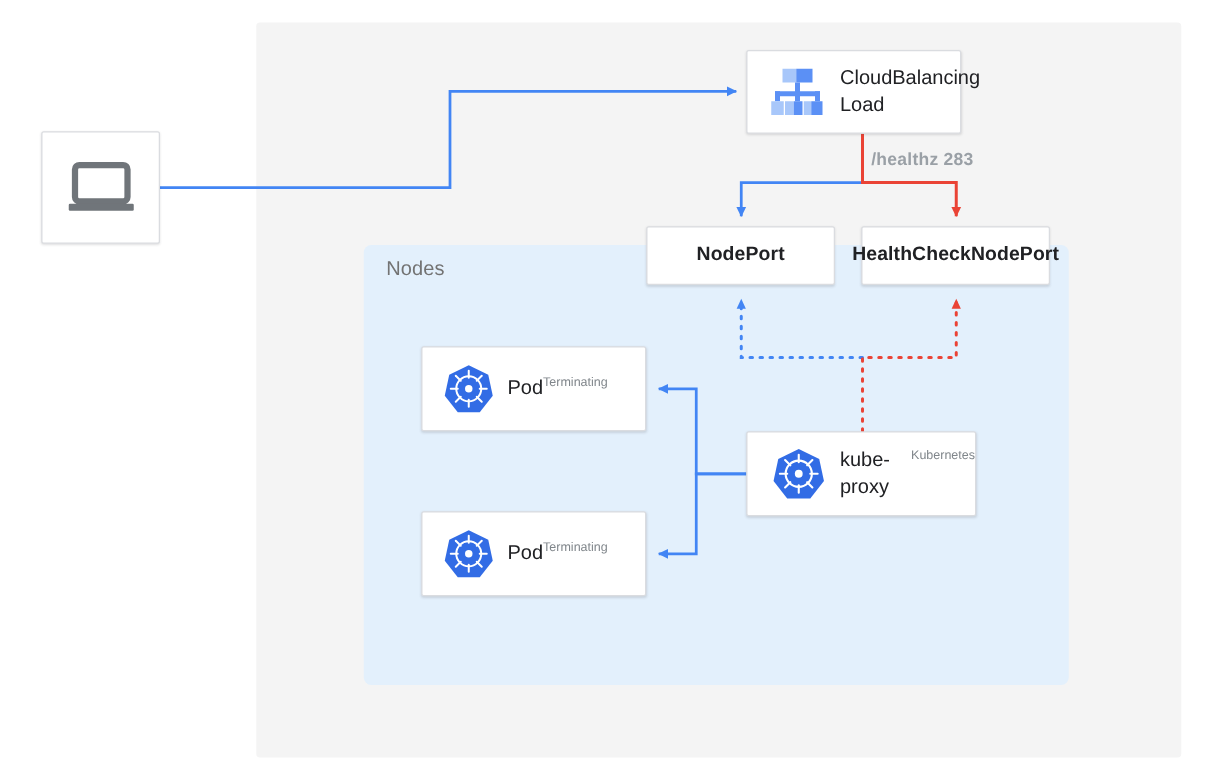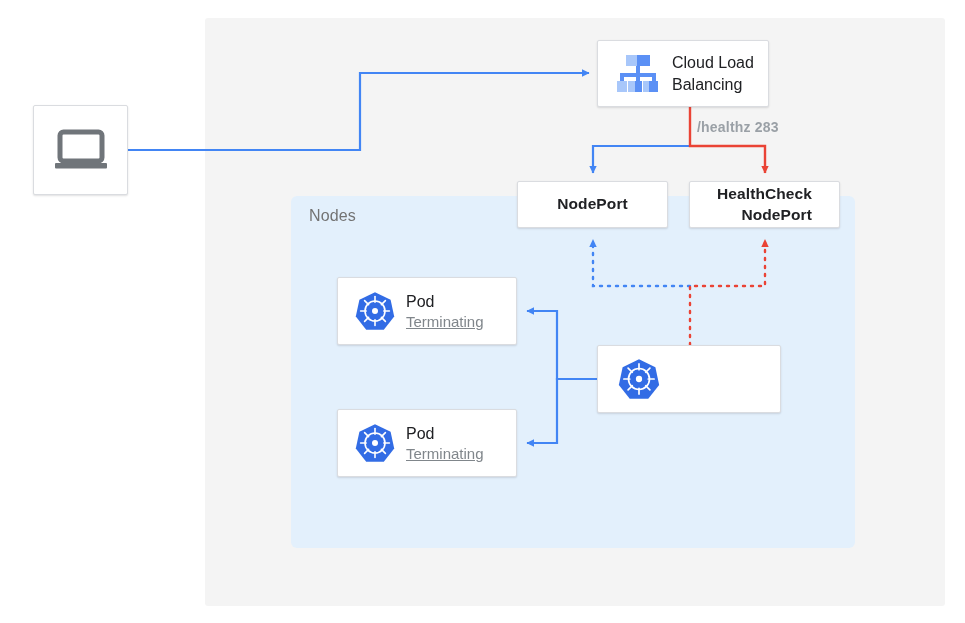--- a/index.html
+++ b/index.html
@@ -64,28 +64,26 @@
     font-size: 16px;
     color: #202124;
     line-height: 1.32;
   }
   .card-title.bold {
     font-weight: bold;
     font-size: 15.5px;
     letter-spacing: 0.1px;
   }
   .card-sub {
-    font-size: 15px;
+    font-size: 10px;
     color: #80868b;
     line-height: 1.32;
-    text-decoration: underline;
   }
   .card-body {
     display: flex;
-    flex-direction: column;
     justify-content: center;
   }
   .card-icon {
     display: flex;
     align-items: center;
     justify-content: center;
     flex: 0 0 auto;
   }
 
   
@@ -279,15 +277,19 @@
           <line x1="50" y1="72" x2="50" y2="86"></line>
           <line x1="14" y1="50" x2="28" y2="50"></line>
           <line x1="72" y1="50" x2="86" y2="50"></line>
           <line x1="24" y1="24" x2="34" y2="34"></line>
           <line x1="66" y1="66" x2="76" y2="76"></line>
           <line x1="76" y1="24" x2="66" y2="34"></line>
           <line x1="34" y1="66" x2="24" y2="76"></line>
         </g>
       </svg>
     </span>
+    <span class="card-body">
+      <span class="card-title">kube-proxy</span>
+      <span class="card-sub">Kubernetes</span>
+    </span>
   </div>
 
 </div>
 
 </body></html>

